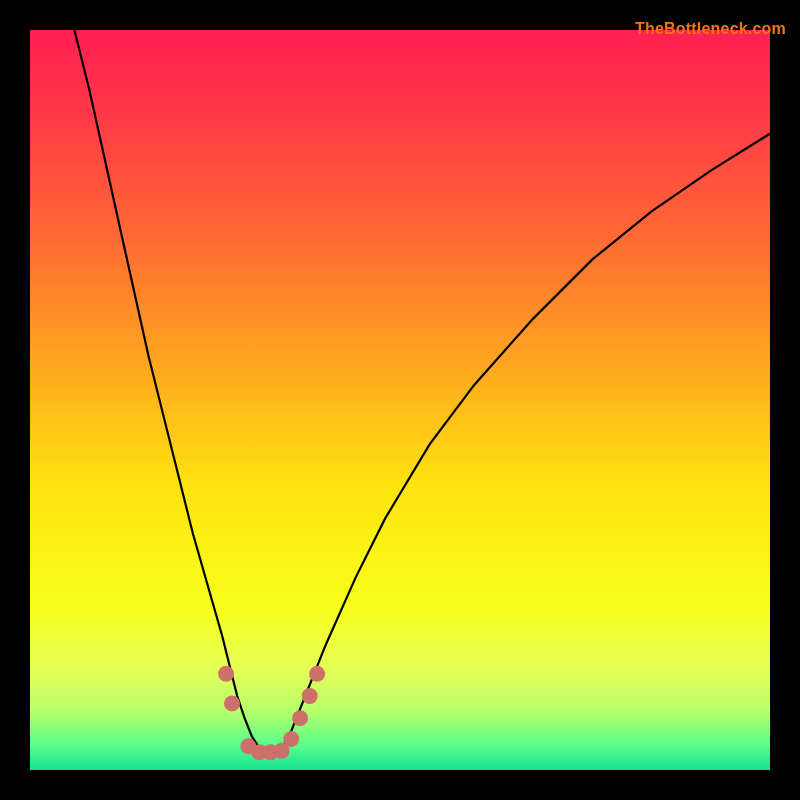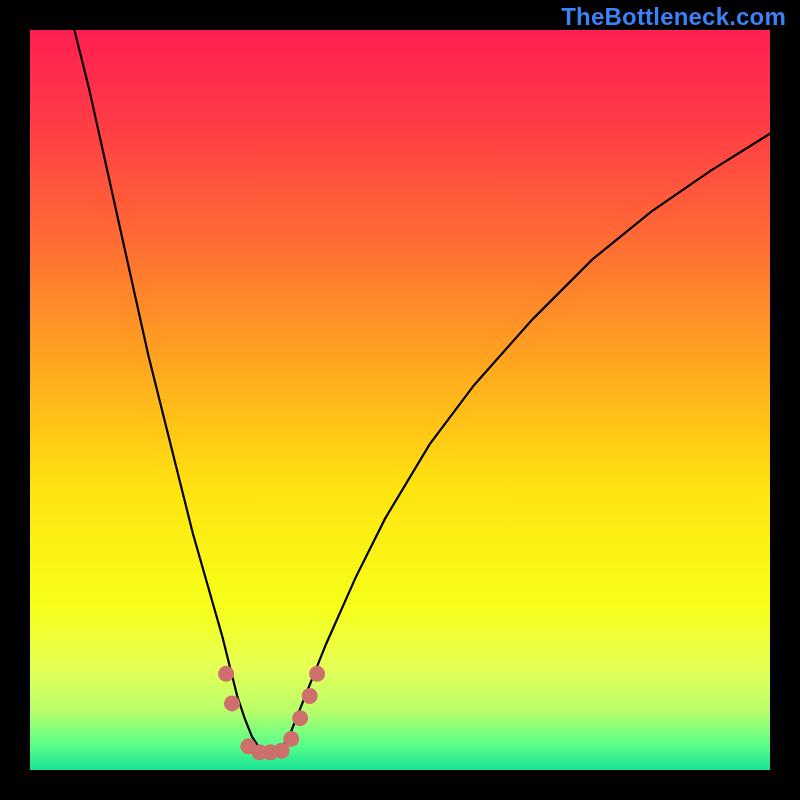--- a/index.html
+++ b/index.html
@@ -14,24 +14,24 @@
   .frame {
     position: absolute;
     top: 0;
     left: 0;
     width: 800px;
     height: 800px;
     background: #000;
   }
   .watermark {
     position: absolute;
-    top: 3px;
+    top: 20px;
     right: 14px;
-    color: #3b82f6;
-    font-size: 24px;
+    color: #f97316;
+    font-size: 16px;
     font-weight: 600;
     letter-spacing: 0.2px;
     z-index: 10;
   }
   .plot {
     position: absolute;
     top: 30px;
     left: 30px;
     width: 740px;
     height: 740px;

